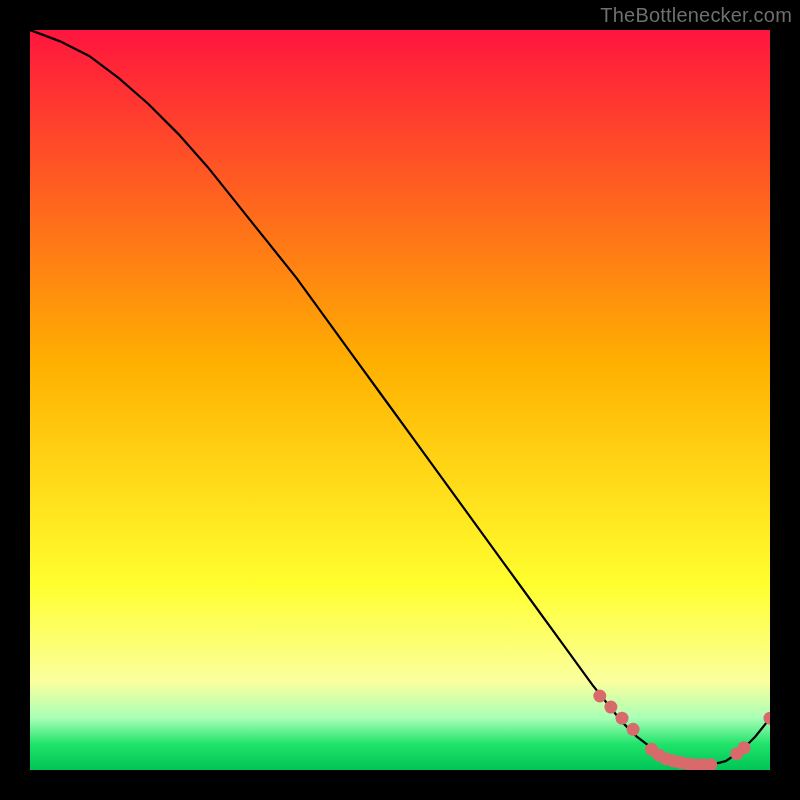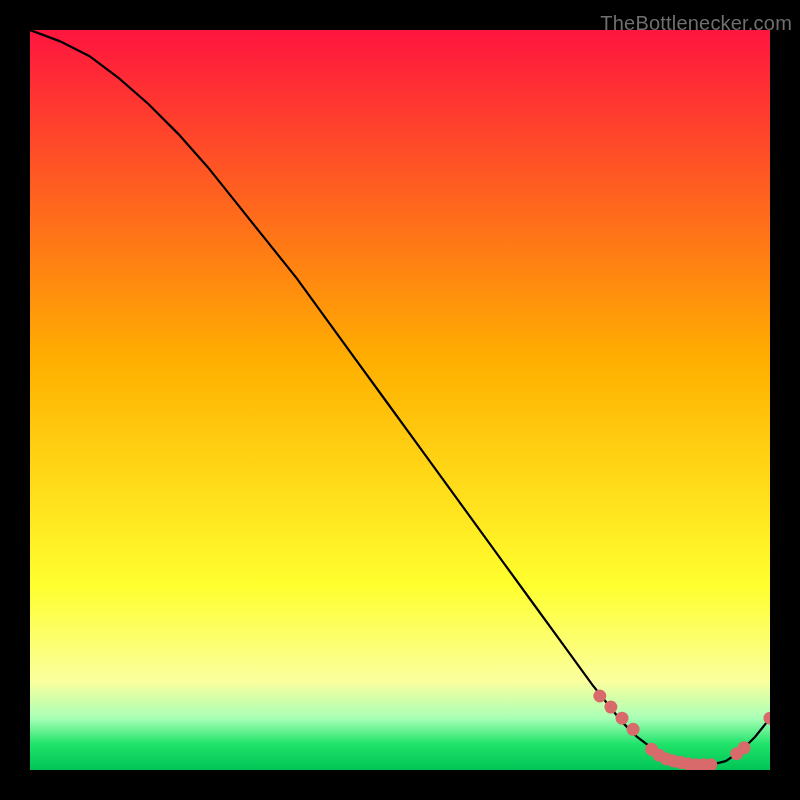--- a/index.html
+++ b/index.html
@@ -25,21 +25,20 @@
     height: 740px;
   }
   .attribution {
     position: absolute;
     top: 4px;
     right: 8px;
     color: #6f6f6f;
     font-size: 20px;
     font-weight: 400;
     letter-spacing: 0.2px;
-    margin-top: 8px;
   }
 </style>
 </head>
 <body>
 
 <div class="stage">
   <div class="attribution">TheBottlenecker.com</div>
 
   <svg class="plot" viewBox="0 0 740 740" preserveAspectRatio="none">
     <defs>

